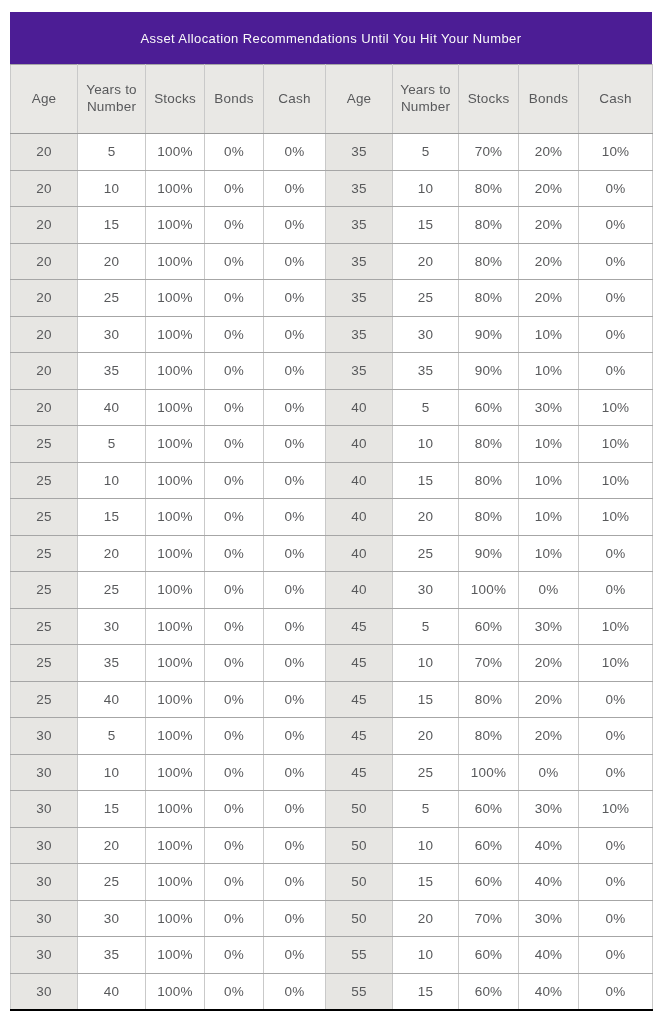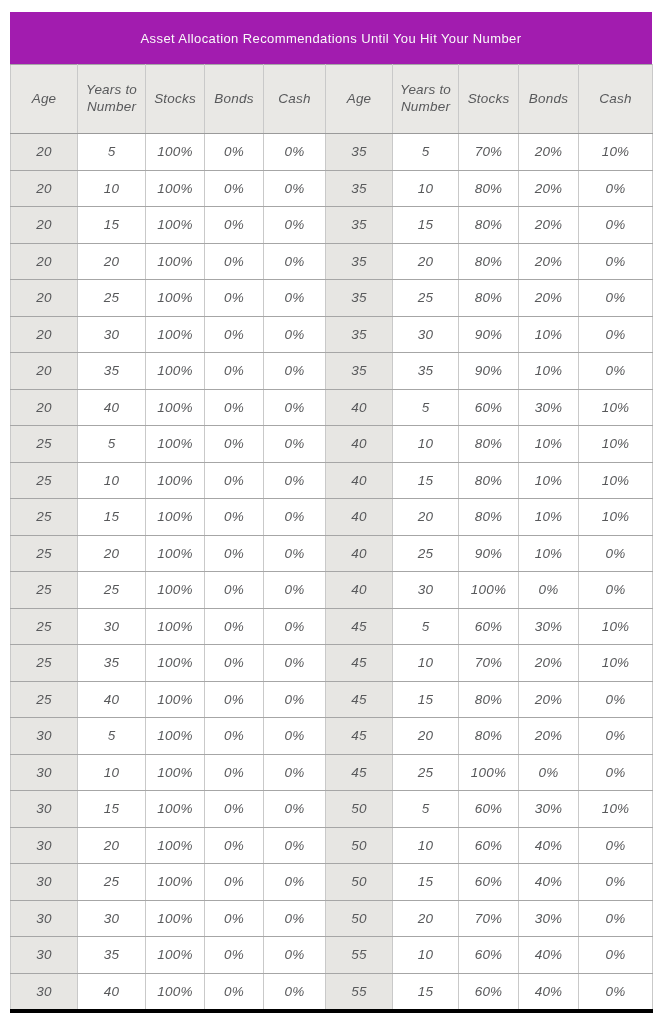--- a/index.html
+++ b/index.html
@@ -1,40 +1,40 @@
 <!DOCTYPE html>
 <html><head>
 <meta charset="utf-8">
 <style>
   html,body{margin:0;padding:0;background:#ffffff;}
   body{width:662px;height:1024px;position:relative;font-family:"Liberation Sans", sans-serif;}
   .figure{position:absolute;left:10px;top:12px;width:642px;}
   .title-bar{
-    background:#a21caf;height:52px;width:642px;
+    background:#4c1d95;height:52px;width:642px;
     display:flex;align-items:center;justify-content:center;
     color:#fafafa;font-size:13px;letter-spacing:0.4px;
   }
   table{
     border-collapse:collapse;table-layout:fixed;width:642px;
     font-size:13.5px;color:#58595b;letter-spacing:0.2px;
   }
   th,td{
     text-align:center;vertical-align:middle;
     border-left:1px solid #c9c9c9;border-right:1px solid #c9c9c9;
     border-top:1px solid #a6a6a6;border-bottom:1px solid #a6a6a6;
     padding:0;overflow:hidden;
   }
   thead th{
     height:68px;background:#e9e8e5;font-weight:normal;
     font-size:13.5px;line-height:1.25;
     border-bottom:1px solid #9a9a9a;
   }
   tbody td{height:35.5px;background:#ffffff;}
   tbody td.age-col{background:#e7e6e3;}
-  table{border-bottom:4px solid #000000;font-style:italic;}
+  table{border-bottom:2px solid #000000;}
 </style>
 </head>
 <body>
 
 <div class="figure">
   <div class="title-bar">
     <span>Asset Allocation Recommendations Until You Hit Your Number</span>
   </div>
   <table>
     <colgroup>

